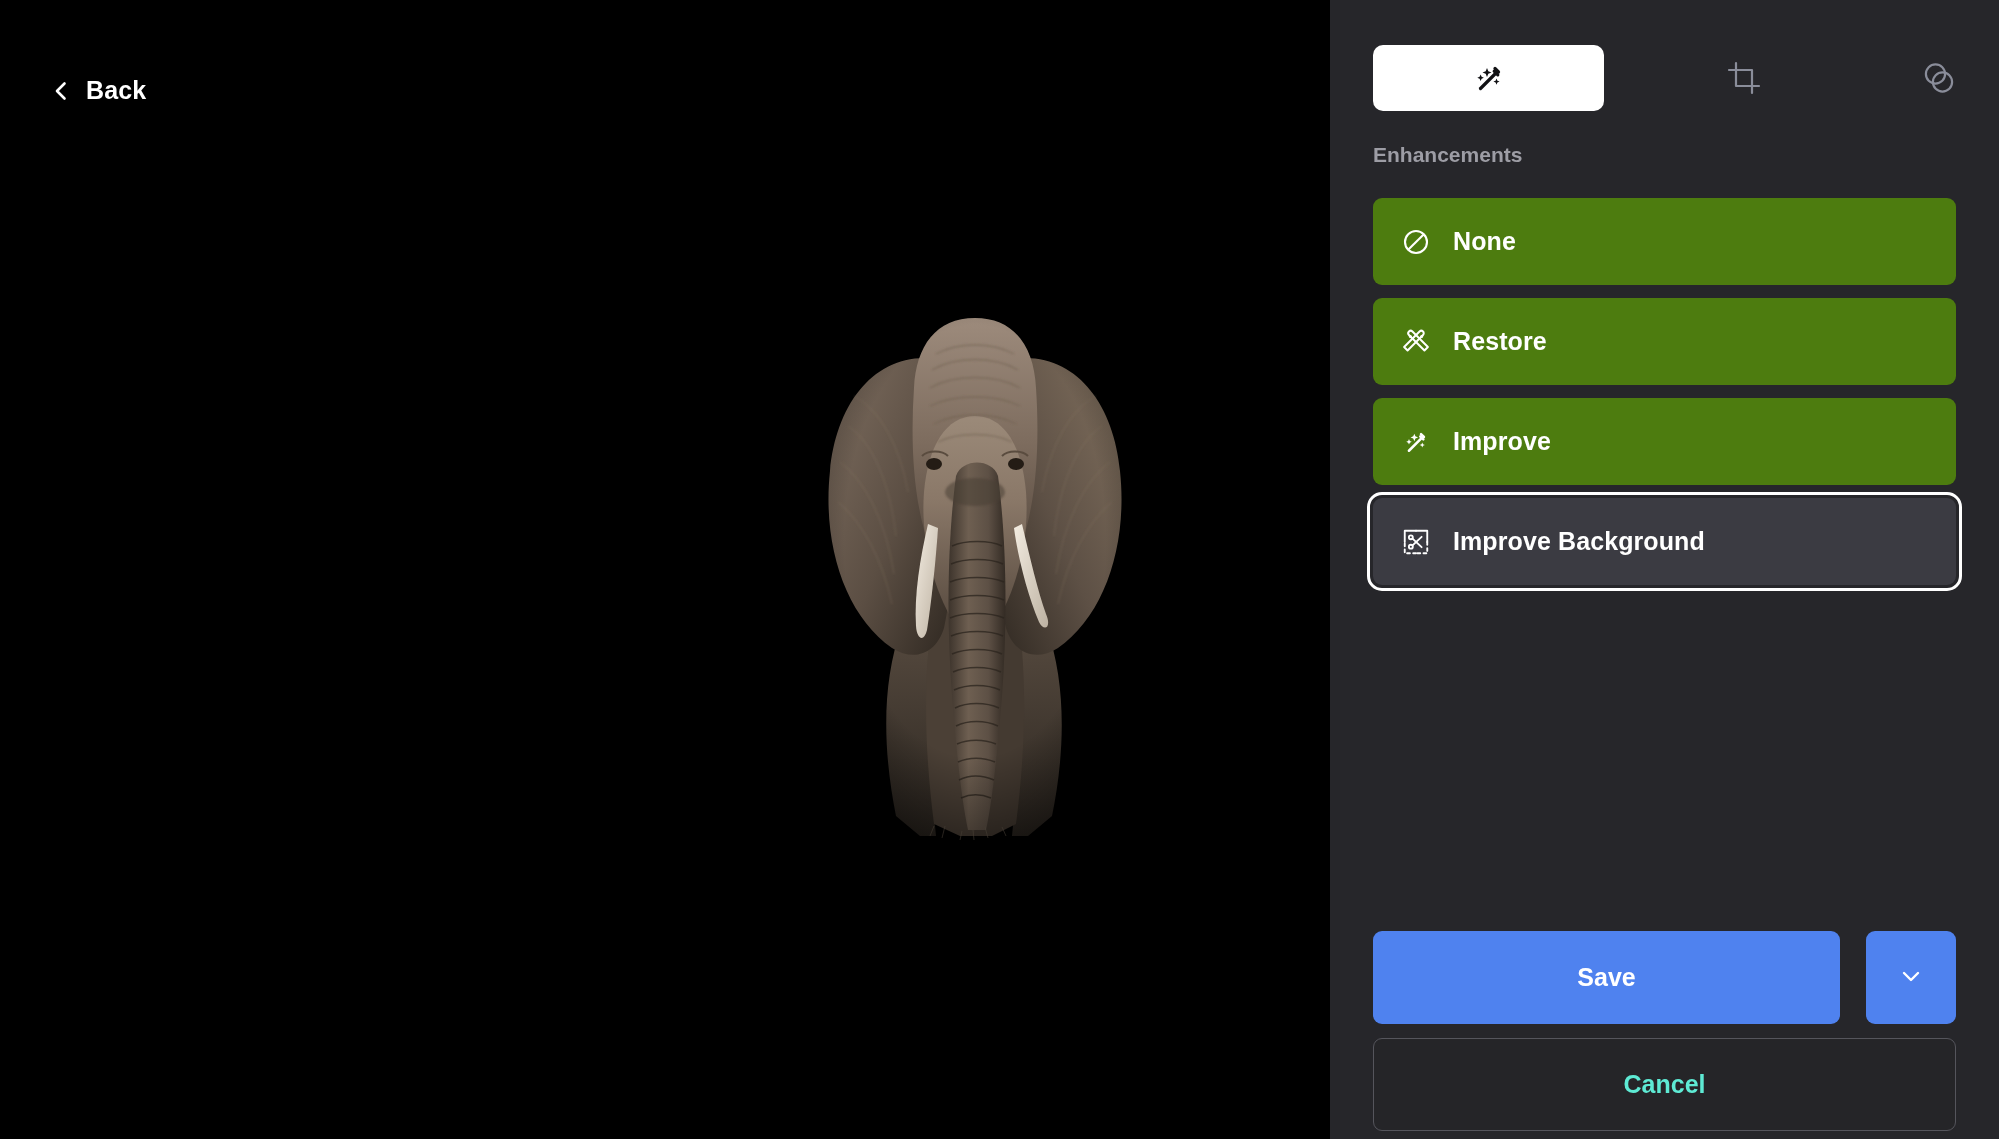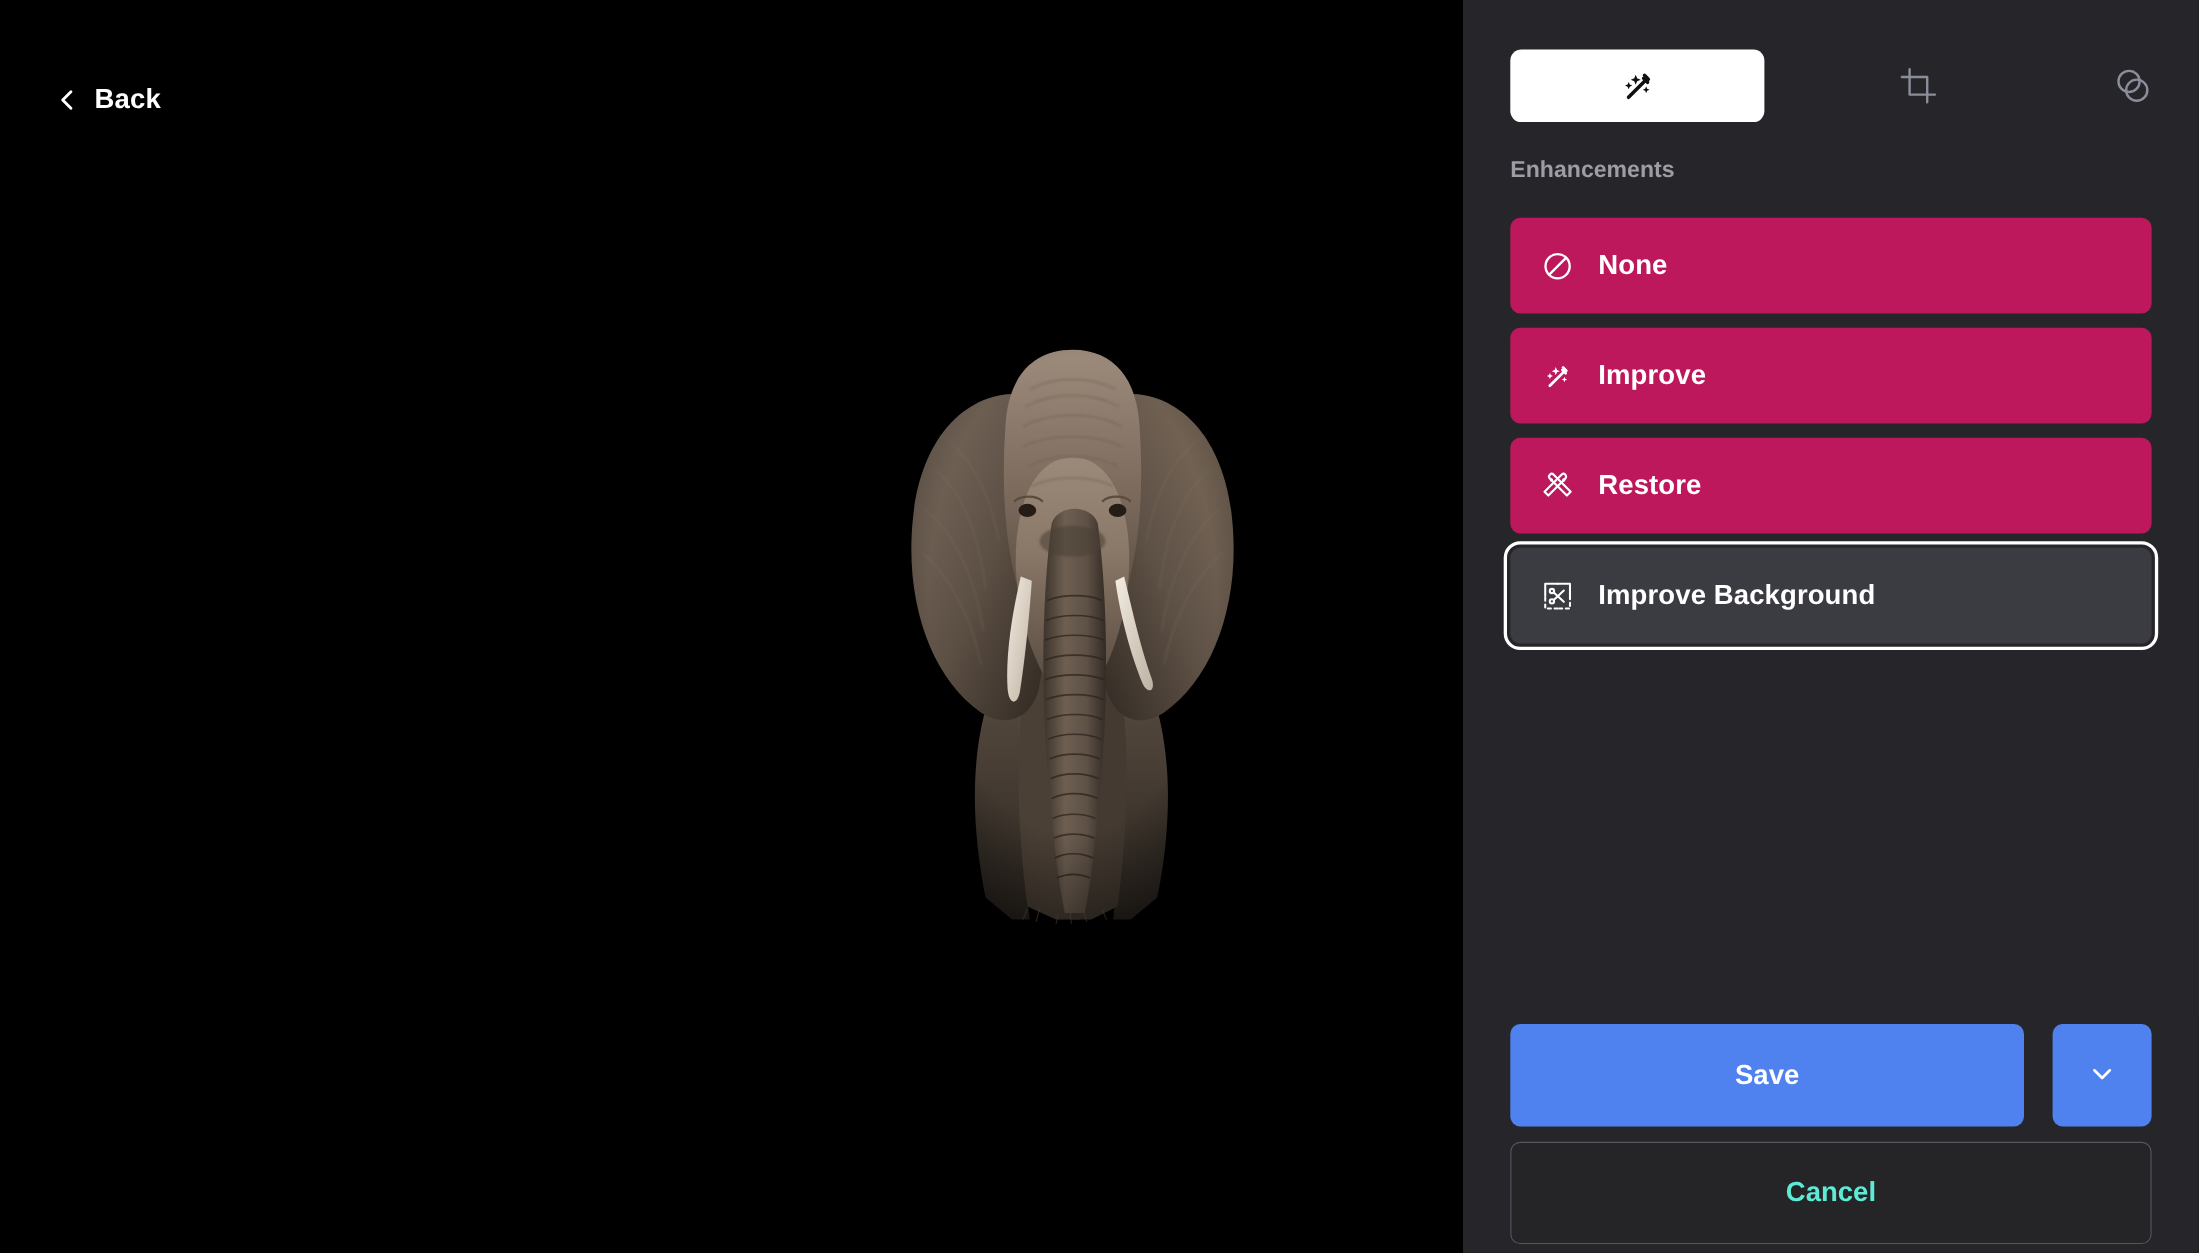--- a/index.html
+++ b/index.html
@@ -137,21 +137,21 @@
     position: absolute;
     left: 43px;
     top: 198px;
     width: 583px;
   }
   .enh-item {
     position: relative;
     box-sizing: border-box;
     width: 583px;
     height: 87px;
-    background: #be185d;
+    background: #4d7c0f;
     border-radius: 9px;
     display: flex;
     align-items: center;
     gap: 22px;
     padding-left: 28px;
     margin-bottom: 13px;
     cursor: pointer;
     user-select: none;
   }
   .enh-item .icon {
@@ -428,42 +428,42 @@
           <svg width="30" height="30" viewBox="0 0 30 30" fill="none" stroke="#ffffff" stroke-width="2.1" stroke-linecap="round">
             <circle cx="15" cy="15" r="11"></circle>
             <path d="M7.4 22.6 L22.6 7.4"></path>
           </svg>
         </span>
         <span class="label">None</span>
       </div>
 
       <div class="enh-item">
         <span class="icon">
+          <svg width="30" height="30" viewBox="0 0 32 32" fill="none" stroke="#ffffff" stroke-width="2.1" stroke-linecap="round" stroke-linejoin="round">
+            <path d="M7 25 L23.5 8.5 a2.6 2.6 0 0 0 -3.7 -3.7 L3.3 21.3 Z"></path>
+            <path d="M25 25 L8.5 8.5 a2.6 2.6 0 0 1 3.7 -3.7 L28.7 21.3 Z"></path>
+            <circle cx="10" cy="10" r="1.6" fill="#ffffff" stroke="none"></circle>
+            <circle cx="22" cy="10" r="1.6" fill="#ffffff" stroke="none"></circle>
+          </svg>
+        </span>
+        <span class="label">Restore</span>
+      </div>
+
+      <div class="enh-item">
+        <span class="icon">
           <svg width="30" height="30" viewBox="0 0 36 36" fill="none">
             <path d="M9.5 28.5 L25 13" stroke="#ffffff" stroke-width="3" stroke-linecap="round"></path>
             <path d="M23.2 11.2 L26.8 14.8" stroke="#ffffff" stroke-width="3" stroke-linecap="round"></path>
             <path d="M24 8.5 L27.5 12" stroke="#ffffff" stroke-width="3" stroke-linecap="round"></path>
             <path d="M16 8 l1.3 3.2 3.2 1.3 -3.2 1.3 -1.3 3.2 -1.3 -3.2 -3.2 -1.3 3.2 -1.3z" fill="#ffffff"></path>
             <path d="M9.6 14.5 l1 2.3 2.3 1 -2.3 1 -1 2.3 -1 -2.3 -2.3 -1 2.3 -1z" fill="#ffffff"></path>
             <path d="M25.5 18.5 l.9 2.2 2.2 .9 -2.2 .9 -.9 2.2 -.9 -2.2 -2.2 -.9 2.2 -.9z" fill="#ffffff"></path>
           </svg>
         </span>
         <span class="label">Improve</span>
-      </div>
-
-      <div class="enh-item">
-        <span class="icon">
-          <svg width="30" height="30" viewBox="0 0 32 32" fill="none" stroke="#ffffff" stroke-width="2.1" stroke-linecap="round" stroke-linejoin="round">
-            <path d="M7 25 L23.5 8.5 a2.6 2.6 0 0 0 -3.7 -3.7 L3.3 21.3 Z"></path>
-            <path d="M25 25 L8.5 8.5 a2.6 2.6 0 0 1 3.7 -3.7 L28.7 21.3 Z"></path>
-            <circle cx="10" cy="10" r="1.6" fill="#ffffff" stroke="none"></circle>
-            <circle cx="22" cy="10" r="1.6" fill="#ffffff" stroke="none"></circle>
-          </svg>
-        </span>
-        <span class="label">Restore</span>
       </div>
 
       <div class="enh-item focused">
         <span class="icon">
           <svg width="30" height="30" viewBox="0 0 32 32" fill="none" stroke="#ffffff" stroke-width="2" stroke-linecap="round" stroke-linejoin="round">
             <path d="M16 4 H28 V16"></path>
             <path d="M28 16 V28 H16" stroke-dasharray="3 3.5"></path>
             <path d="M16 28 H4 V16" stroke-dasharray="3 3.5"></path>
             <path d="M4 16 V4 H16"></path>
             <circle cx="10.5" cy="11" r="2.1"></circle>

